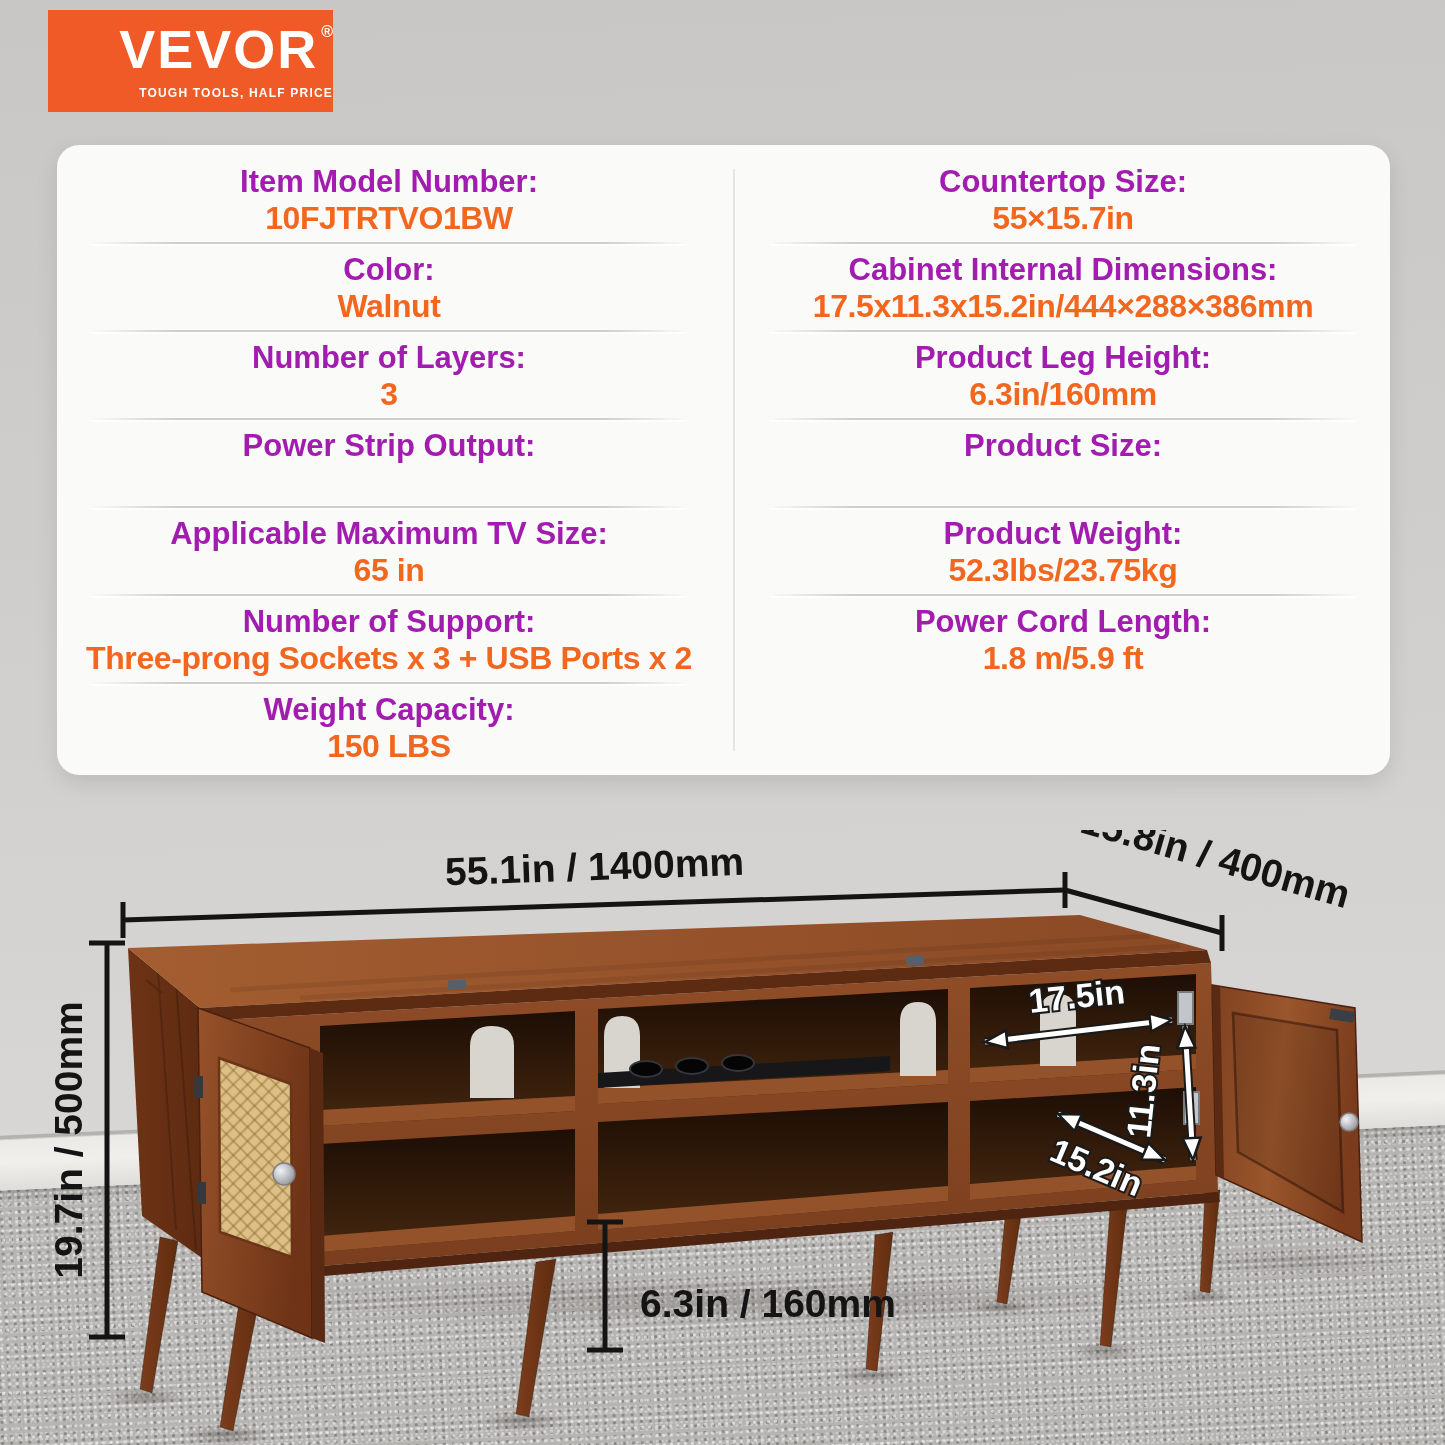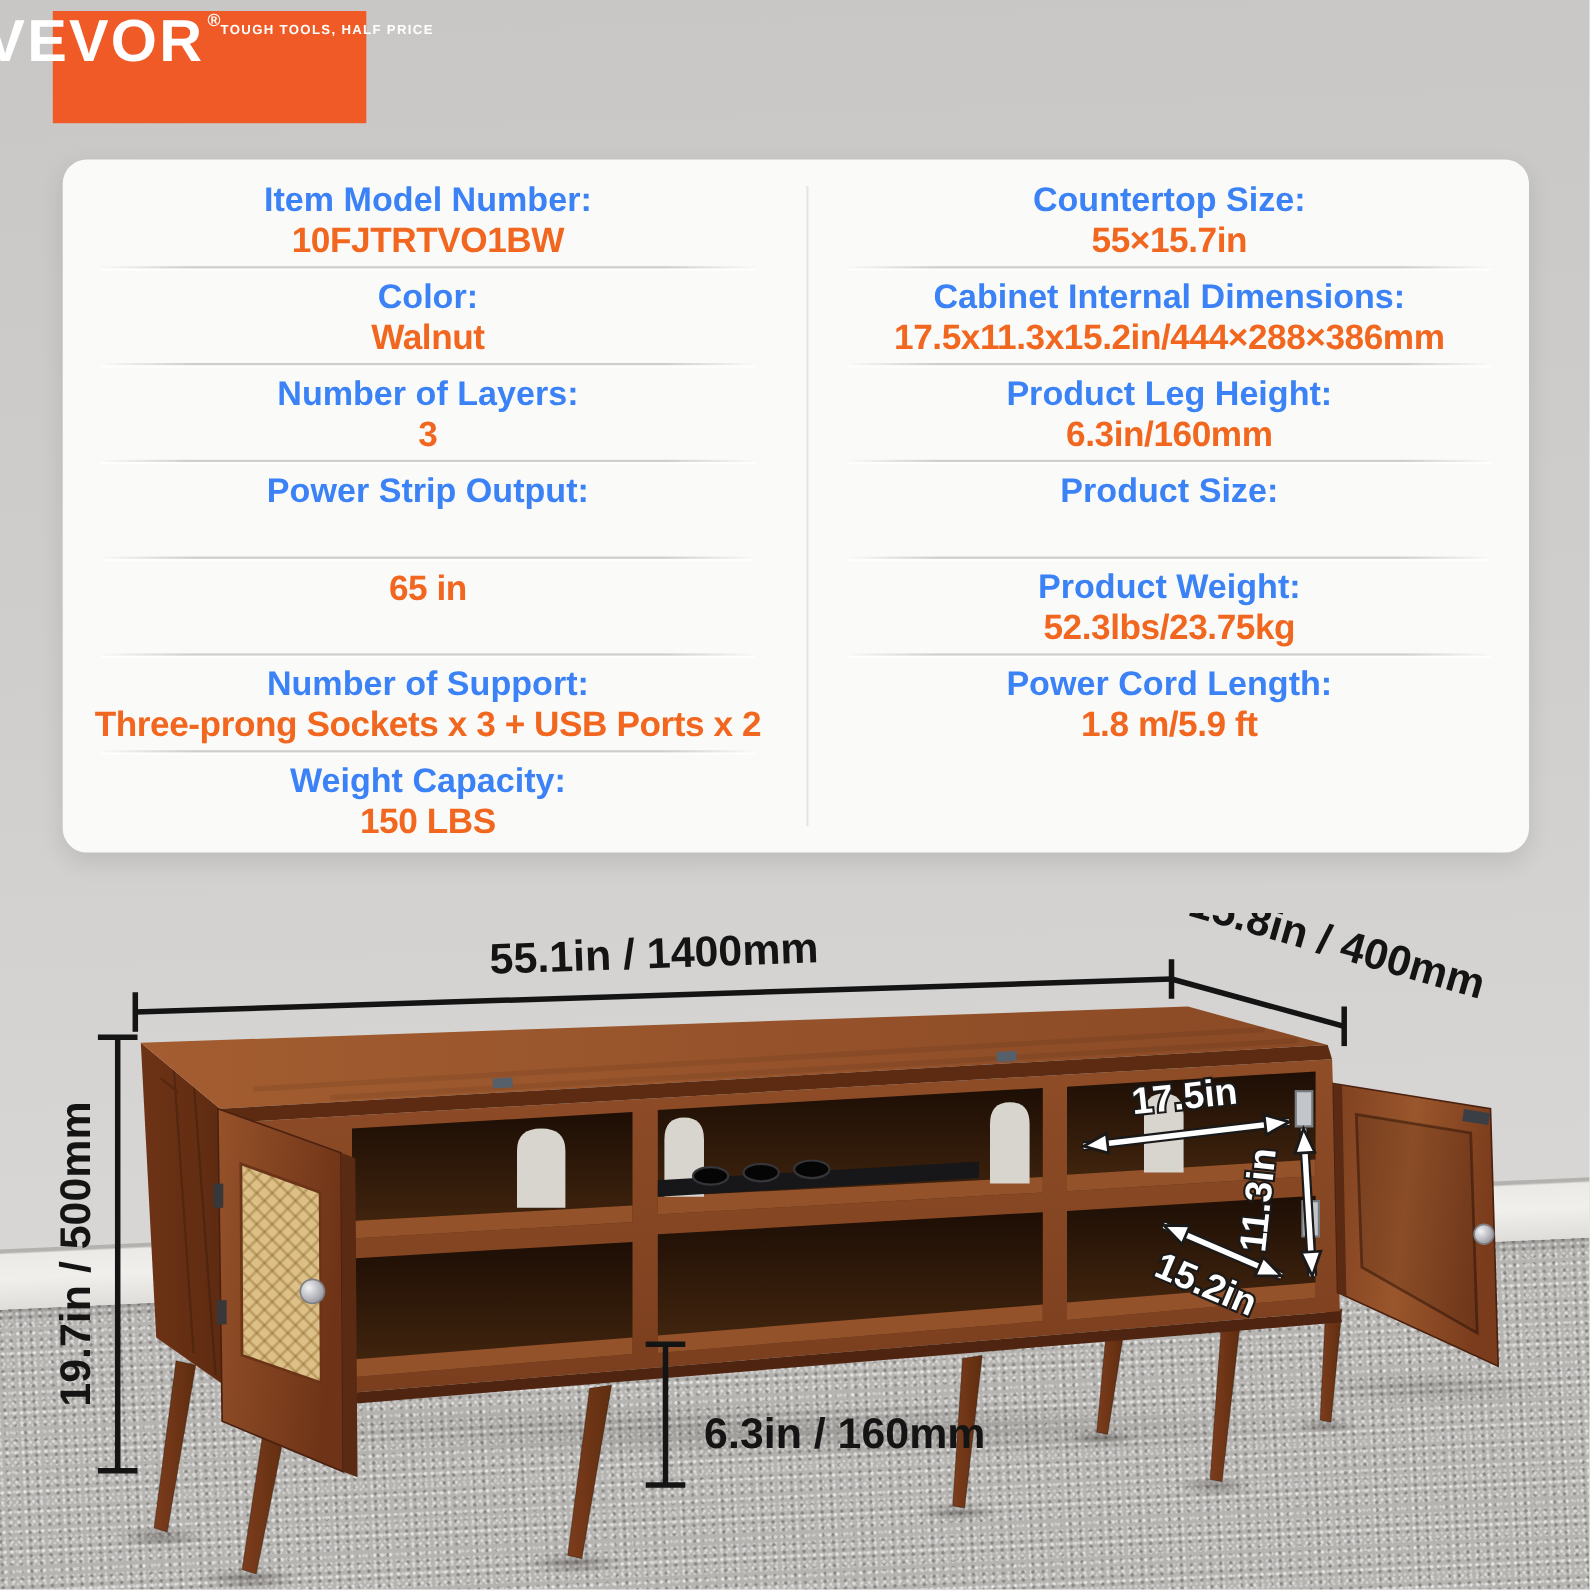--- a/index.html
+++ b/index.html
@@ -20,41 +20,41 @@
     background-image:
       radial-gradient(circle, rgba(255,255,255,.55) 0 1.2px, transparent 1.9px),
       radial-gradient(circle, rgba(88,86,83,.5) 0 1.2px, transparent 1.9px),
       radial-gradient(circle, rgba(255,255,255,.35) 0 1px, transparent 1.6px);
     background-size:7px 9px,9px 7px,5px 6px;
     background-position:0 0,3px 4px,2px 1px;
     box-shadow:inset 0 6px 10px rgba(0,0,0,.14);
   }
   .logo{
     position:absolute;left:48px;top:10px;width:285px;height:102px;
-    background:#F05A26;display:flex;flex-direction:row;align-items:flex-start;justify-content:center;
+    background:#F05A26;display:flex;flex-direction:column;align-items:flex-end;justify-content:center;
   }
   .logo-main{color:#fff;font-weight:700;font-size:54px;line-height:1;letter-spacing:2px;display:flex;align-items:flex-start;}
   .logo-reg{font-size:16px;line-height:1;margin-top:2px;margin-left:3px;letter-spacing:0;}
   .logo-tag{color:#fff;font-weight:700;font-size:12px;letter-spacing:1.2px;margin-top:10px;white-space:nowrap;}
   .spec-panel{
     position:absolute;left:57px;top:145px;width:1333px;height:630px;
     background:#fafaf9;border-radius:22px;box-shadow:0 8px 22px rgba(0,0,0,.10);
   }
   .v-divider{position:absolute;left:676px;top:24px;width:2px;height:582px;background:#e6e5e2;}
   .spec-col{position:absolute;top:11px;}
   .spec-col.left{left:8px;width:648px;}
   .spec-col.right{left:688px;width:636px;}
   .spec-row{position:relative;height:88px;text-align:center;padding-top:8px;box-sizing:border-box;}
   .spec-row::after{
     content:"";position:absolute;left:4%;right:4%;bottom:0;height:2px;
     background:linear-gradient(90deg,rgba(0,0,0,0) 0%,#cfcecb 14%,#cfcecb 86%,rgba(0,0,0,0) 100%);
     box-shadow:0 2px 1px rgba(255,255,255,.9);
   }
   .spec-row.last::after{display:none;}
-  .spec-label{font-size:31px;line-height:36px;font-weight:700;color:#3b82f6;white-space:nowrap;}
+  .spec-label{font-size:31px;line-height:36px;font-weight:700;color:#a21caf;white-space:nowrap;}
   .spec-value{font-size:32px;line-height:36px;font-weight:700;color:#F2671F;letter-spacing:-0.4px;white-space:nowrap;}
   .figure-svg{position:absolute;left:0;top:830px;width:1445px;height:615px;}
   .dim-text{font-family:"Liberation Sans",sans-serif;font-weight:700;font-size:39px;fill:#141414;}
   .dim-text-sm{font-family:"Liberation Sans",sans-serif;font-weight:700;font-size:34px;fill:#ffffff;
     stroke:#1a1a1a;stroke-width:4px;paint-order:stroke;}
   .dim-line{stroke:#141414;stroke-width:5;fill:none;}
   .warrow-case{stroke:#1a1a1a;stroke-width:9;fill:none;}
   .warrow{stroke:#ffffff;stroke-width:5;fill:none;}
   .warrow-head{fill:#ffffff;stroke:#1a1a1a;stroke-width:2.5;}
 </style>
@@ -87,20 +87,21 @@
         <div class="spec-value">Walnut</div>
       </div>
       <div class="spec-row">
         <div class="spec-label">Number of Layers:</div>
         <div class="spec-value">3</div>
       </div>
       <div class="spec-row">
         <div class="spec-label">Power Strip Output:</div>
       </div>
       <div class="spec-row">
+        <div class="spec-label">Applicable Maximum TV Size:</div>
         <div class="spec-value">65 in</div>
       </div>
       <div class="spec-row">
         <div class="spec-label">Number of Support:</div>
         <div class="spec-value">Three-prong Sockets x 3 + USB Ports x 2</div>
       </div>
       <div class="spec-row last">
         <div class="spec-label">Weight Capacity:</div>
         <div class="spec-value">150 LBS</div>
       </div>

